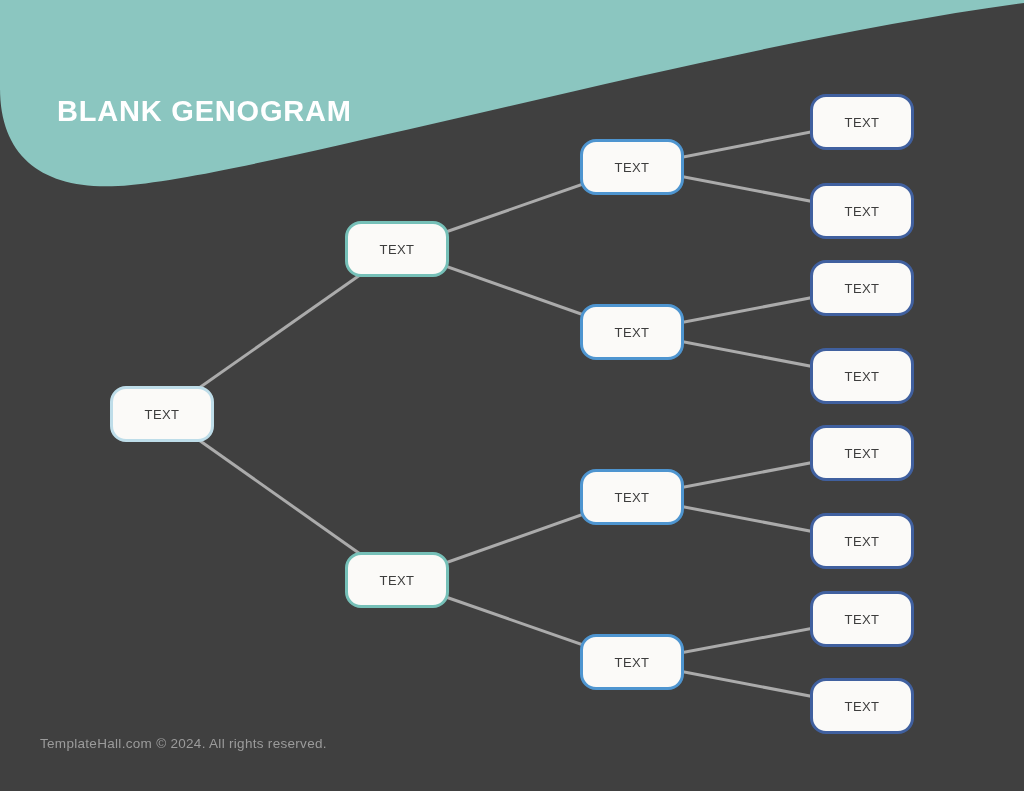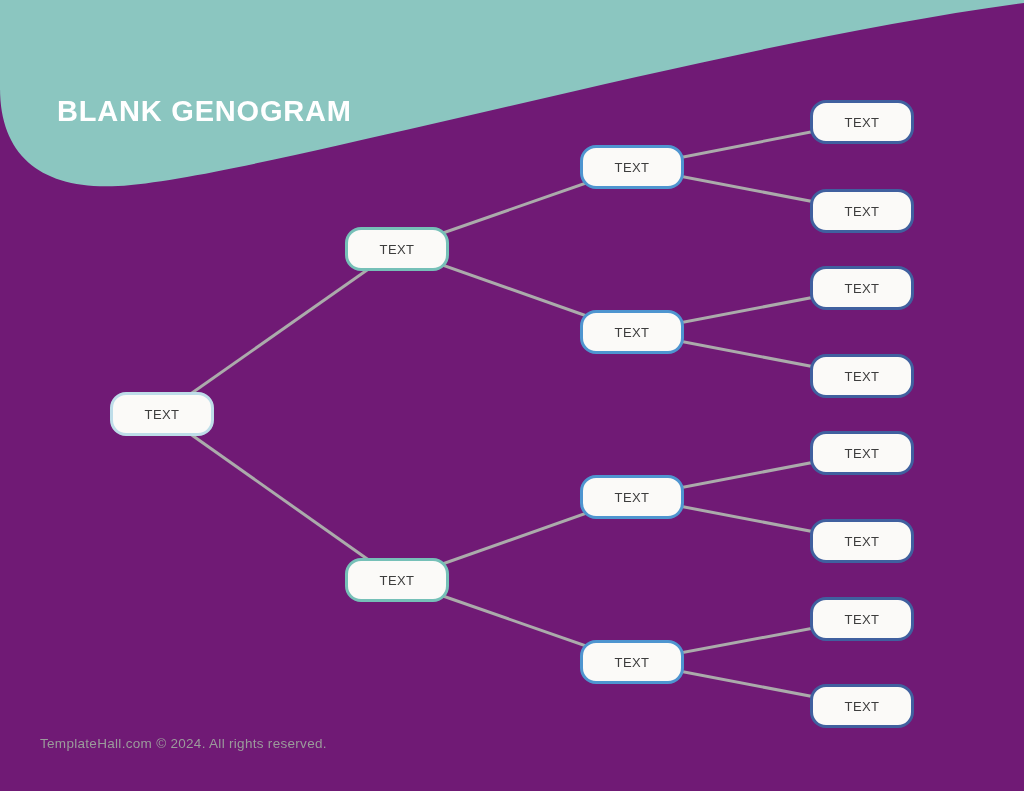--- a/index.html
+++ b/index.html
@@ -33,21 +33,21 @@
     width: 1024px; height: 791px;
   }
   .nodes-layer {
     position: absolute;
     left: 0; top: 0;
     width: 1024px; height: 791px;
   }
   .node {
     position: absolute;
     width: 104px;
-    height: 44px;
+    height: 56px;
     box-sizing: border-box;
     border: 3px solid #0369a1;
     border-radius: 16px;
     background: #FBFAF8;
     display: flex;
     align-items: center;
     justify-content: center;
     transform: translate(-50%, -50%);
   }
   .node span {
@@ -61,21 +61,21 @@
     top: 736px;
     font-size: 13.5px;
     letter-spacing: 0.3px;
     color: #9B9B9B;
     white-space: nowrap;
   }
 </style>
 </head>
 <body>
 
-<div class="stage" style="background: #701a75;">
+<div class="stage" style="background: #404040;">
 
   <svg class="banner-svg" viewBox="0 0 1024 791" preserveAspectRatio="none">
     <path d="M0 0 H1024 V3 C840 28 640 76 432 124 C300 154 182 182 118 186 C44 190 0 158 0 88 Z" fill="#8BC6C0"></path>
   </svg>
 
   <div class="page-title" style="color: rgb(255, 255, 255);">BLANK GENOGRAM</div>
 
   <svg class="lines-svg" id="lines-svg" viewBox="0 0 1024 791">
       <line x1="162" y1="414" x2="397" y2="249" stroke="#ABABAB" stroke-width="3"></line>
       <line x1="162" y1="414" x2="397" y2="580" stroke="#ABABAB" stroke-width="3"></line>

